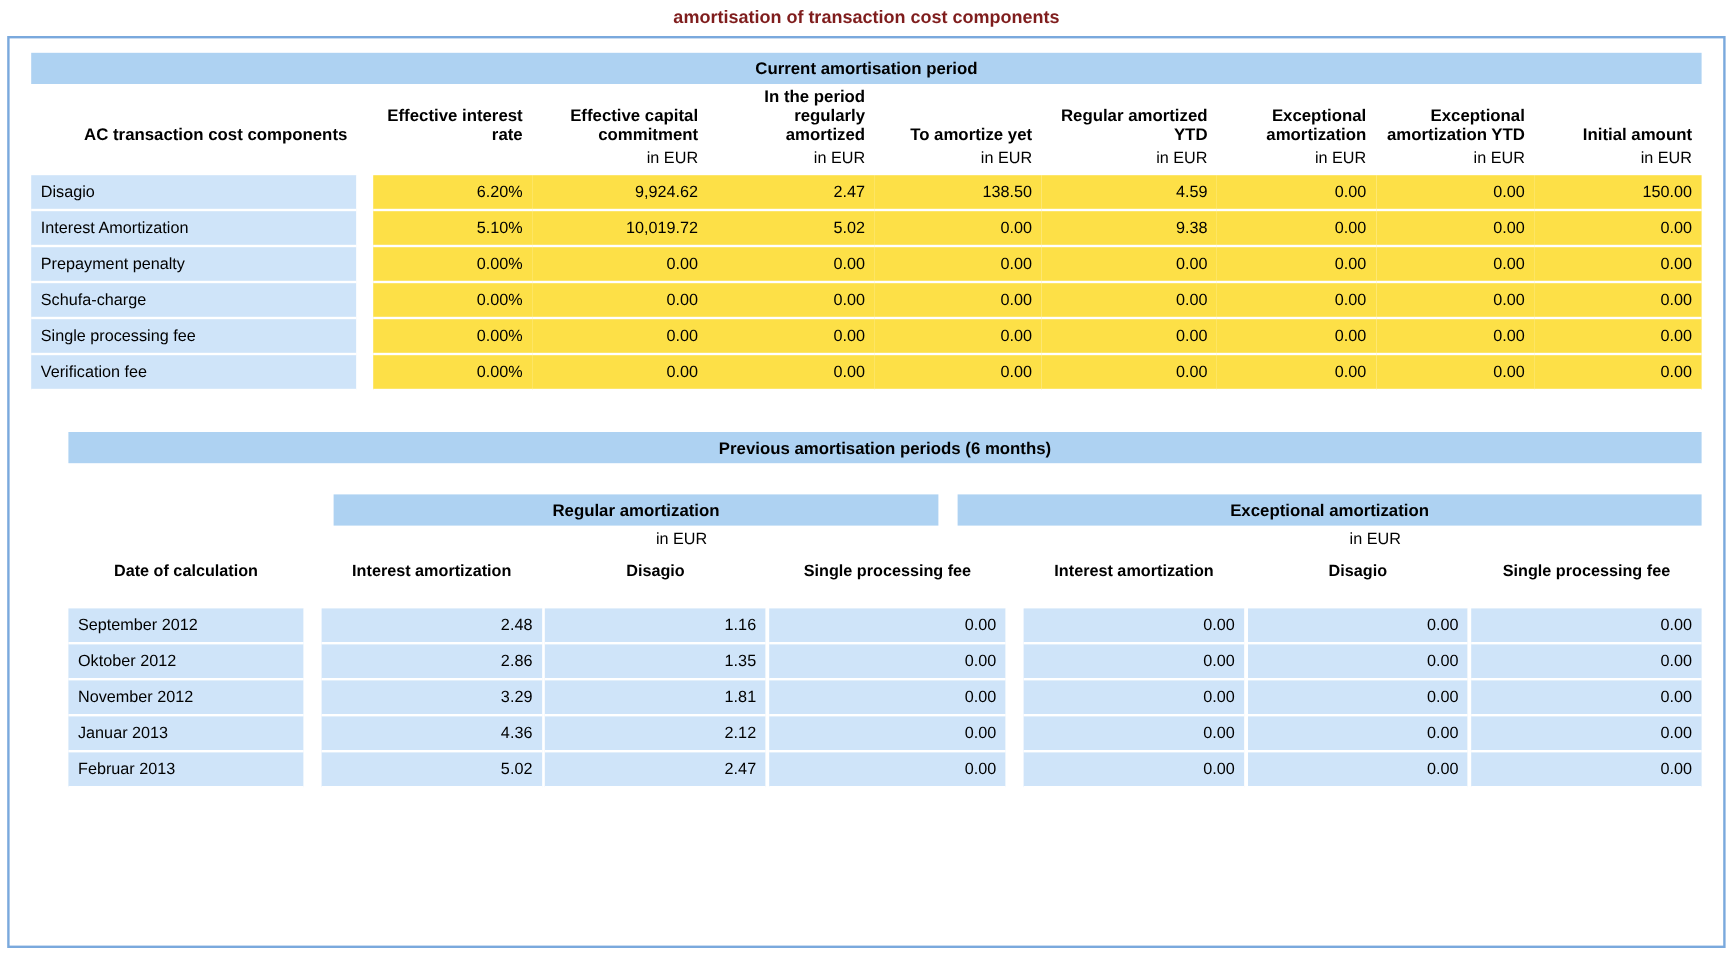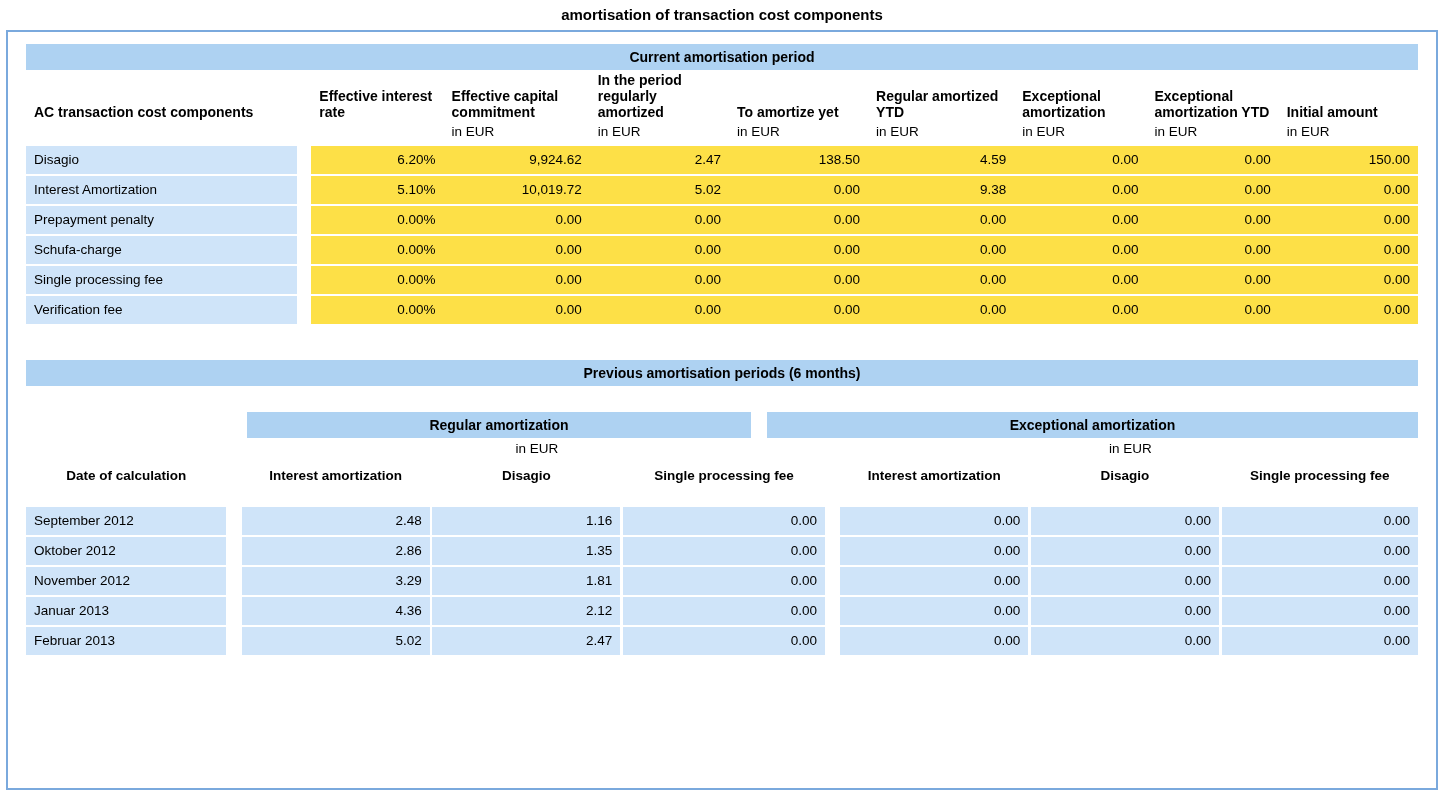--- a/index.html
+++ b/index.html
@@ -18,21 +18,21 @@
     position: relative;
     width: 1444px;
     height: 796px;
     box-sizing: border-box;
   }
   .page-title {
     text-align: center;
     font-size: 15px;
     font-weight: bold;
     padding: 6px 0 8px 0;
-    color: #000000;
+    color: #7f1d1d;
   }
   .frame {
     position: absolute;
     left: 6px;
     top: 30px;
     right: 6px;
     bottom: 6px;
     border: 2px solid #7aa9dd;
     background: #ffffff;
     box-sizing: border-box;
@@ -57,21 +57,21 @@
     margin-top: 0;
   }
   .sec1 table {
     margin-top: 0;
   }
   .sec1 th {
     font-size: 14px;
     font-weight: bold;
     vertical-align: bottom;
     padding: 2px 8px 2px 8px;
-    text-align: left;
+    text-align: right;
     line-height: 1.15;
   }
   .sec1 th.unit {
     font-weight: normal;
     font-size: 13.5px;
     padding-bottom: 6px;
   }
   .sec1 td {
     font-size: 13.5px;
     padding: 4px 8px;
@@ -88,20 +88,21 @@
   }
   .sec1 td.gap {
     background: #ffffff;
     border-bottom: none;
     padding: 0;
     width: 8px;
   }
   
   .sec2 {
     margin-top: 34px;
+    margin-left: 31px;
   }
   .sec2 .subbands {
     display: flex;
     margin-top: 26px;
     gap: 16px;
   }
   .sec2 .subband-left {
     width: 504px;
   }
   .sec2 .subband-right {

